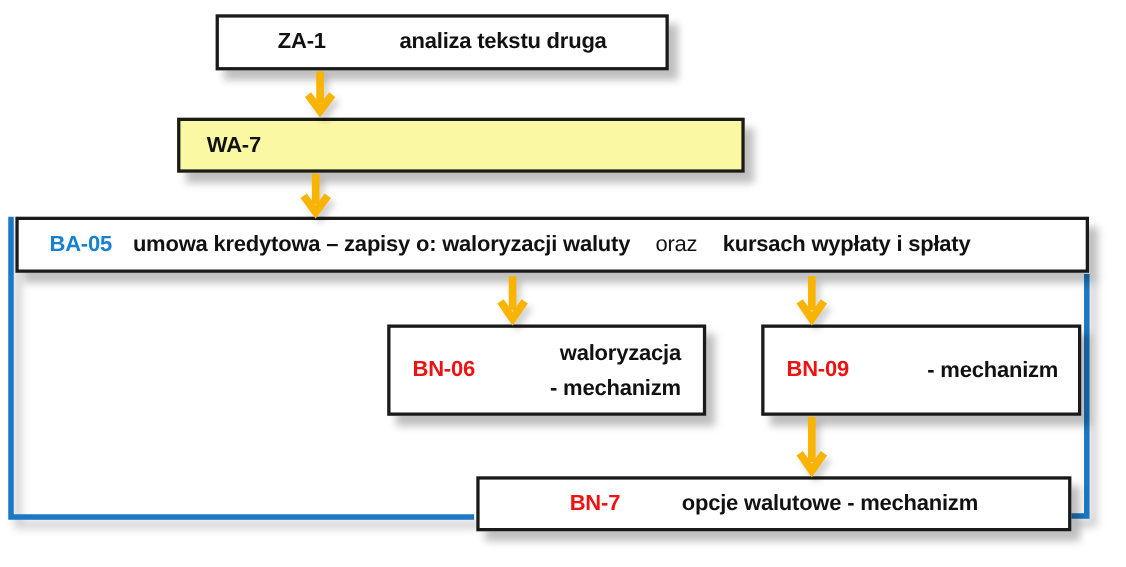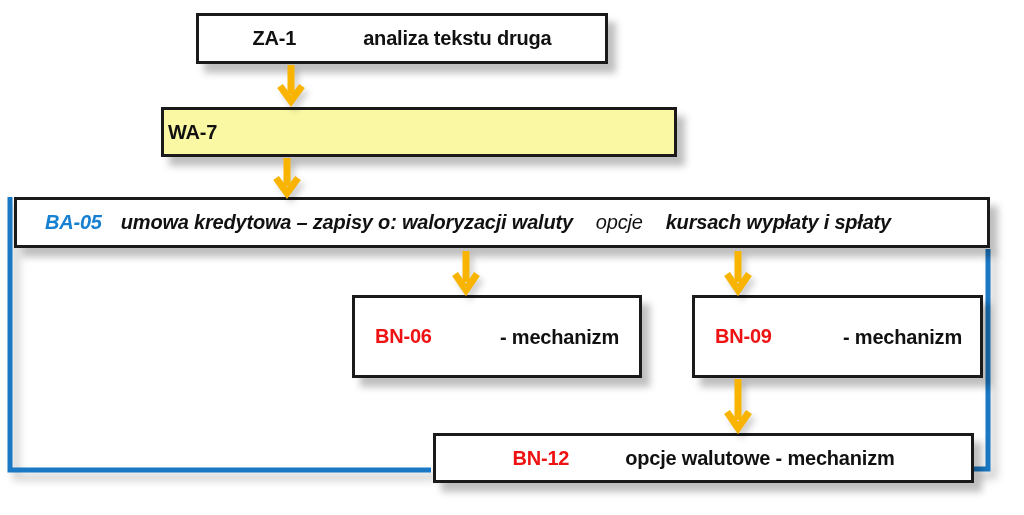--- a/index.html
+++ b/index.html
@@ -49,26 +49,26 @@
   .code-red   { color: #ef1212; }
 
   
   .node-za1 {
     left: 196px; top: 13px; width: 412px; height: 51px;
     justify-content: center; gap: 67px;
   }
   
   .node-wa7 {
     left: 161px; top: 107px; width: 516px; height: 50px;
-    padding-left: 4px; gap: 50px;
+    padding-left: 24px; gap: 50px;
   }
   
   .node-ba05 {
     left: 14px; top: 197px; width: 976px; height: 51px;
-    padding-left: 28px; gap: 19px; font-style: italic;
+    padding-left: 28px; gap: 19px;
   }
   .node-ba05 .regular-word { font-weight: normal; margin: 0 4px; }
   
   .node-bn06 {
     left: 352px; top: 295px; width: 290px; height: 83px;
     padding: 0 20px; justify-content: space-between; align-items: center;
   }
   .node-bn09 {
     left: 692px; top: 295px; width: 291px; height: 83px;
     padding: 0 18px 0 20px; justify-content: space-between; align-items: center;
@@ -102,40 +102,41 @@
     <span>analiza tekstu druga</span>
   </div>
 
   <div class="node yellow node-wa7">
     <span class="code-black">WA-7</span>
   </div>
 
   <div class="node node-ba05">
     <span class="code-blue">BA-05</span>
     <span>umowa kredytowa – zapisy o: waloryzacji waluty</span>
-    <span class="regular-word">opcje</span>
+    <span class="regular-word">oraz</span>
     <span>kursach wypłaty i spłaty</span>
   </div>
 
   <div class="node node-bn06">
     <span class="code-red">BN-06</span>
     <span class="two-lines">
+      <span>waloryzacja</span>
       <span>- mechanizm</span>
     </span>
   </div>
 
   <div class="node node-bn09">
     <span class="code-red">BN-09</span>
     <span class="two-lines">
       <span>- mechanizm</span>
     </span>
   </div>
 
   <div class="node node-bn12">
-    <span class="code-red">BN-12</span>
+    <span class="code-red">BN-7</span>
     <span>opcje walutowe - mechanizm</span>
   </div>
 
   <svg class="lines-svg">
     <g class="arrow-g" fill="none" stroke-width="7" stroke-linejoin="miter" stroke="#f8b400">
       <g>
         <path d="M 291 65 V 94"></path>
         <path d="M 280 86 L 291 101 L 302 86"></path>
       </g>
       <g>

